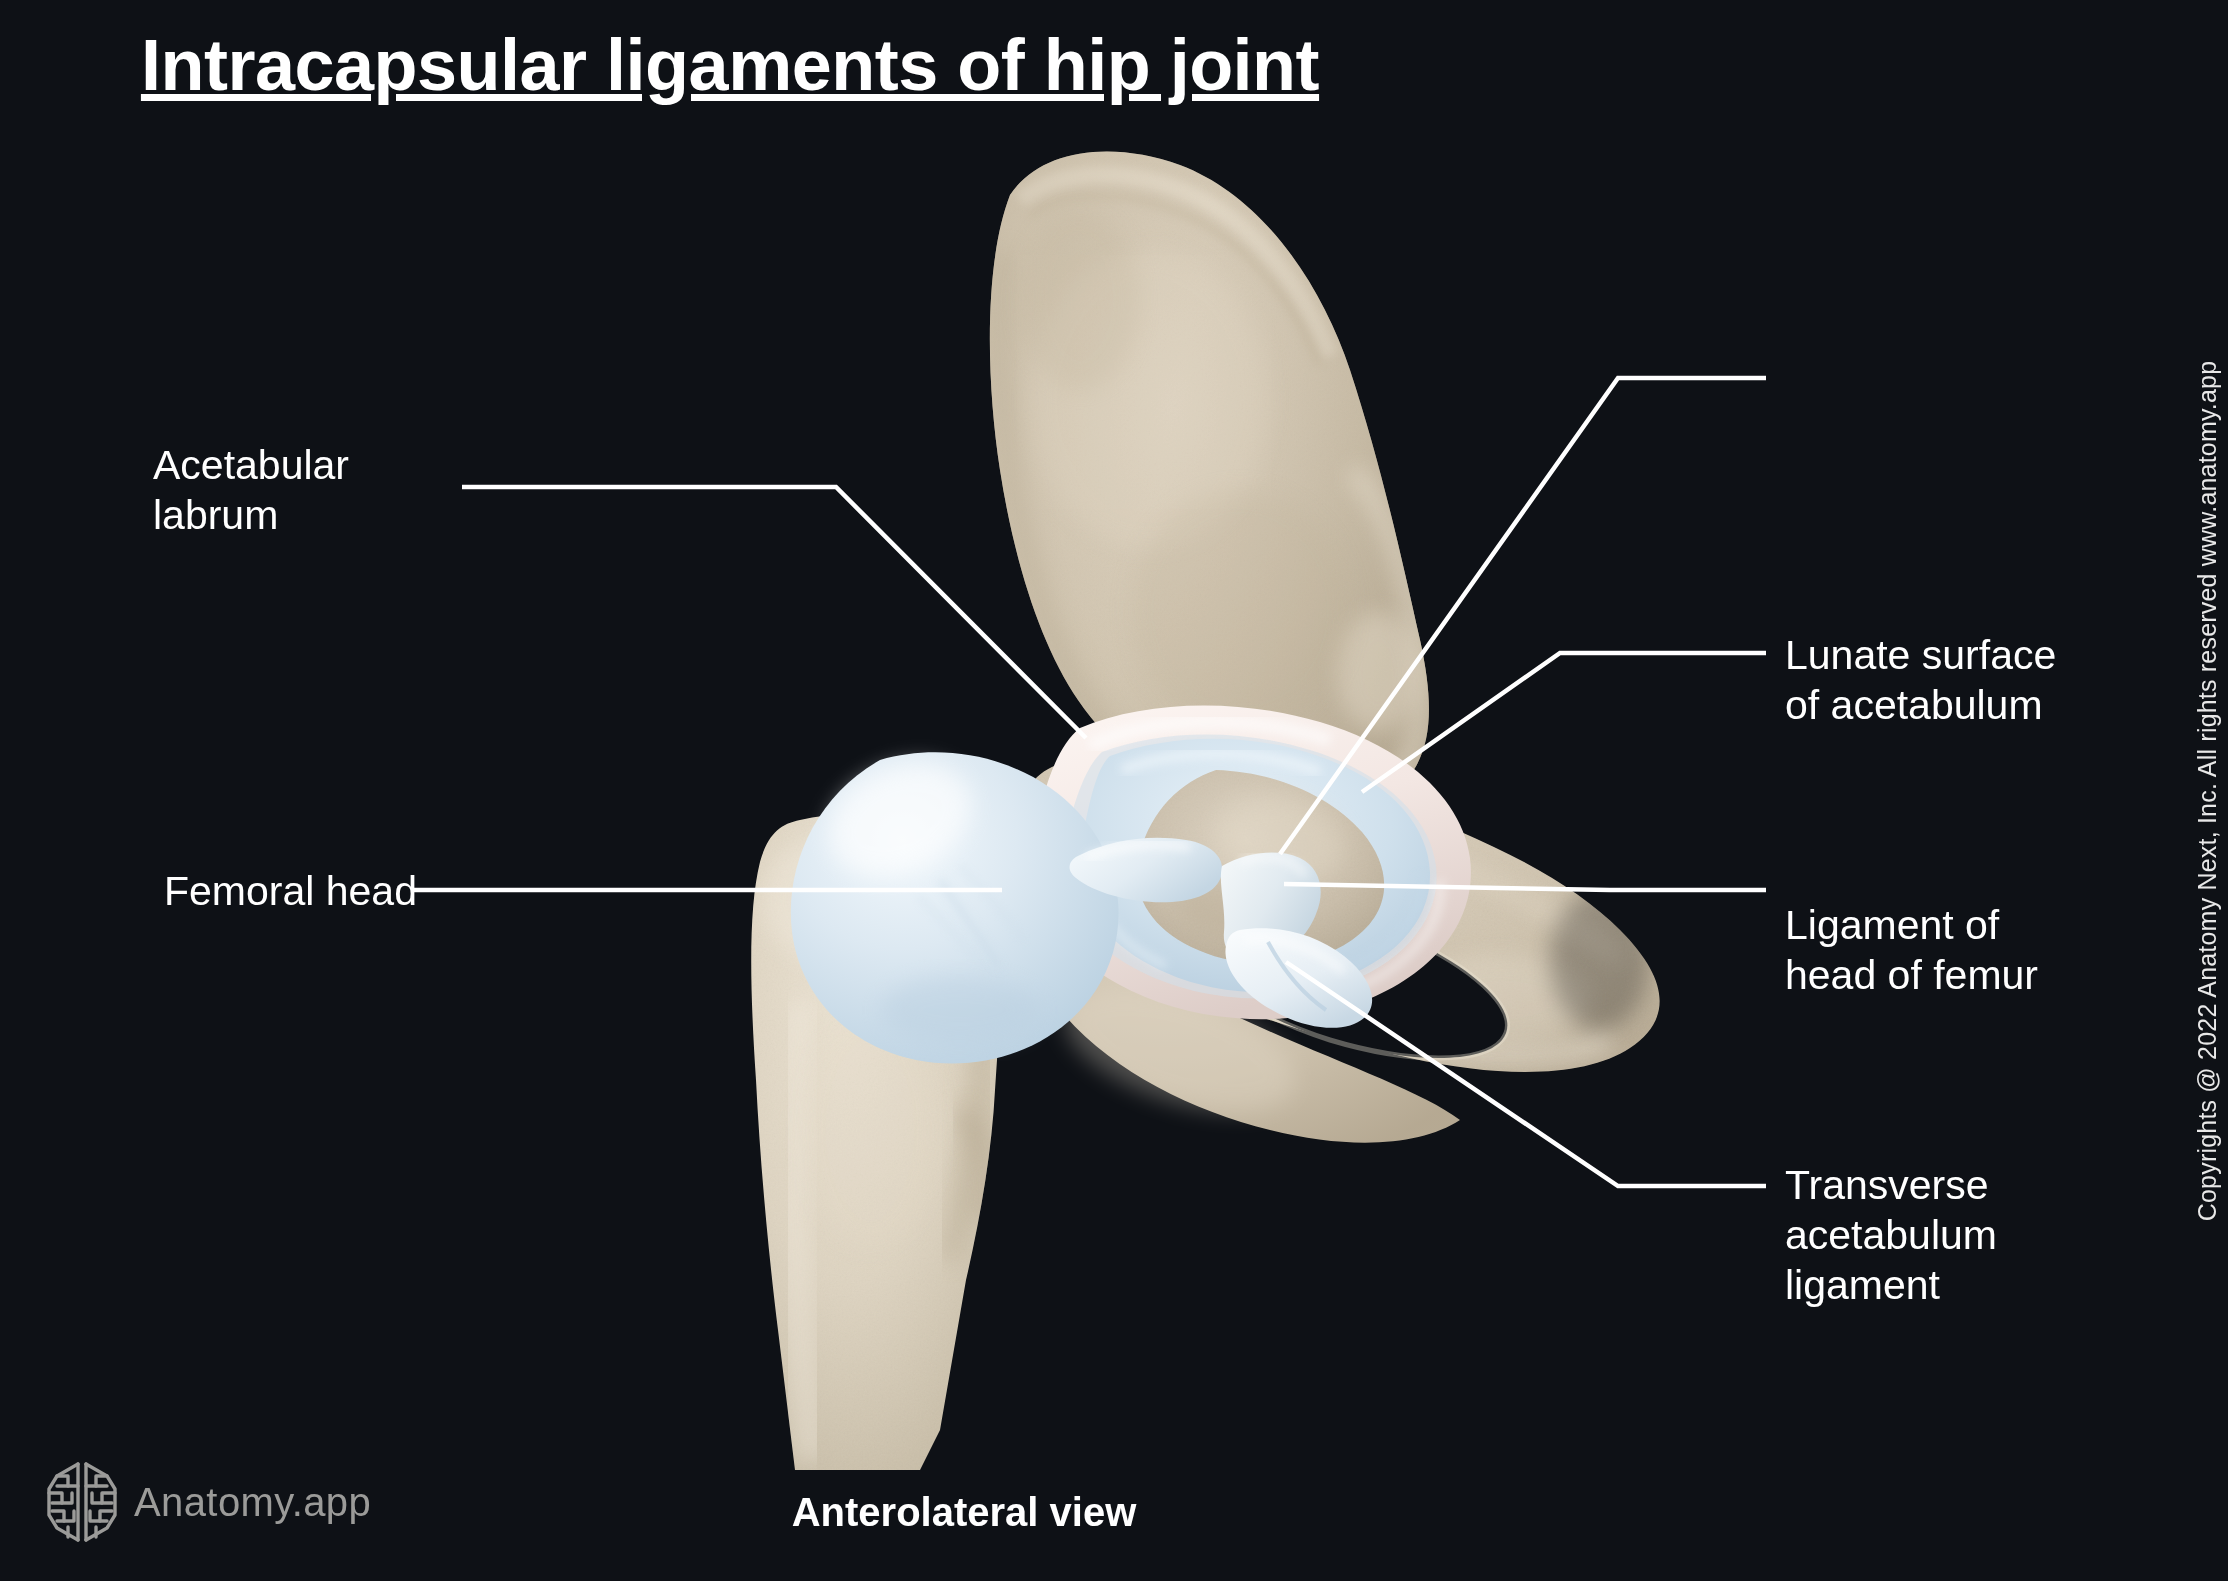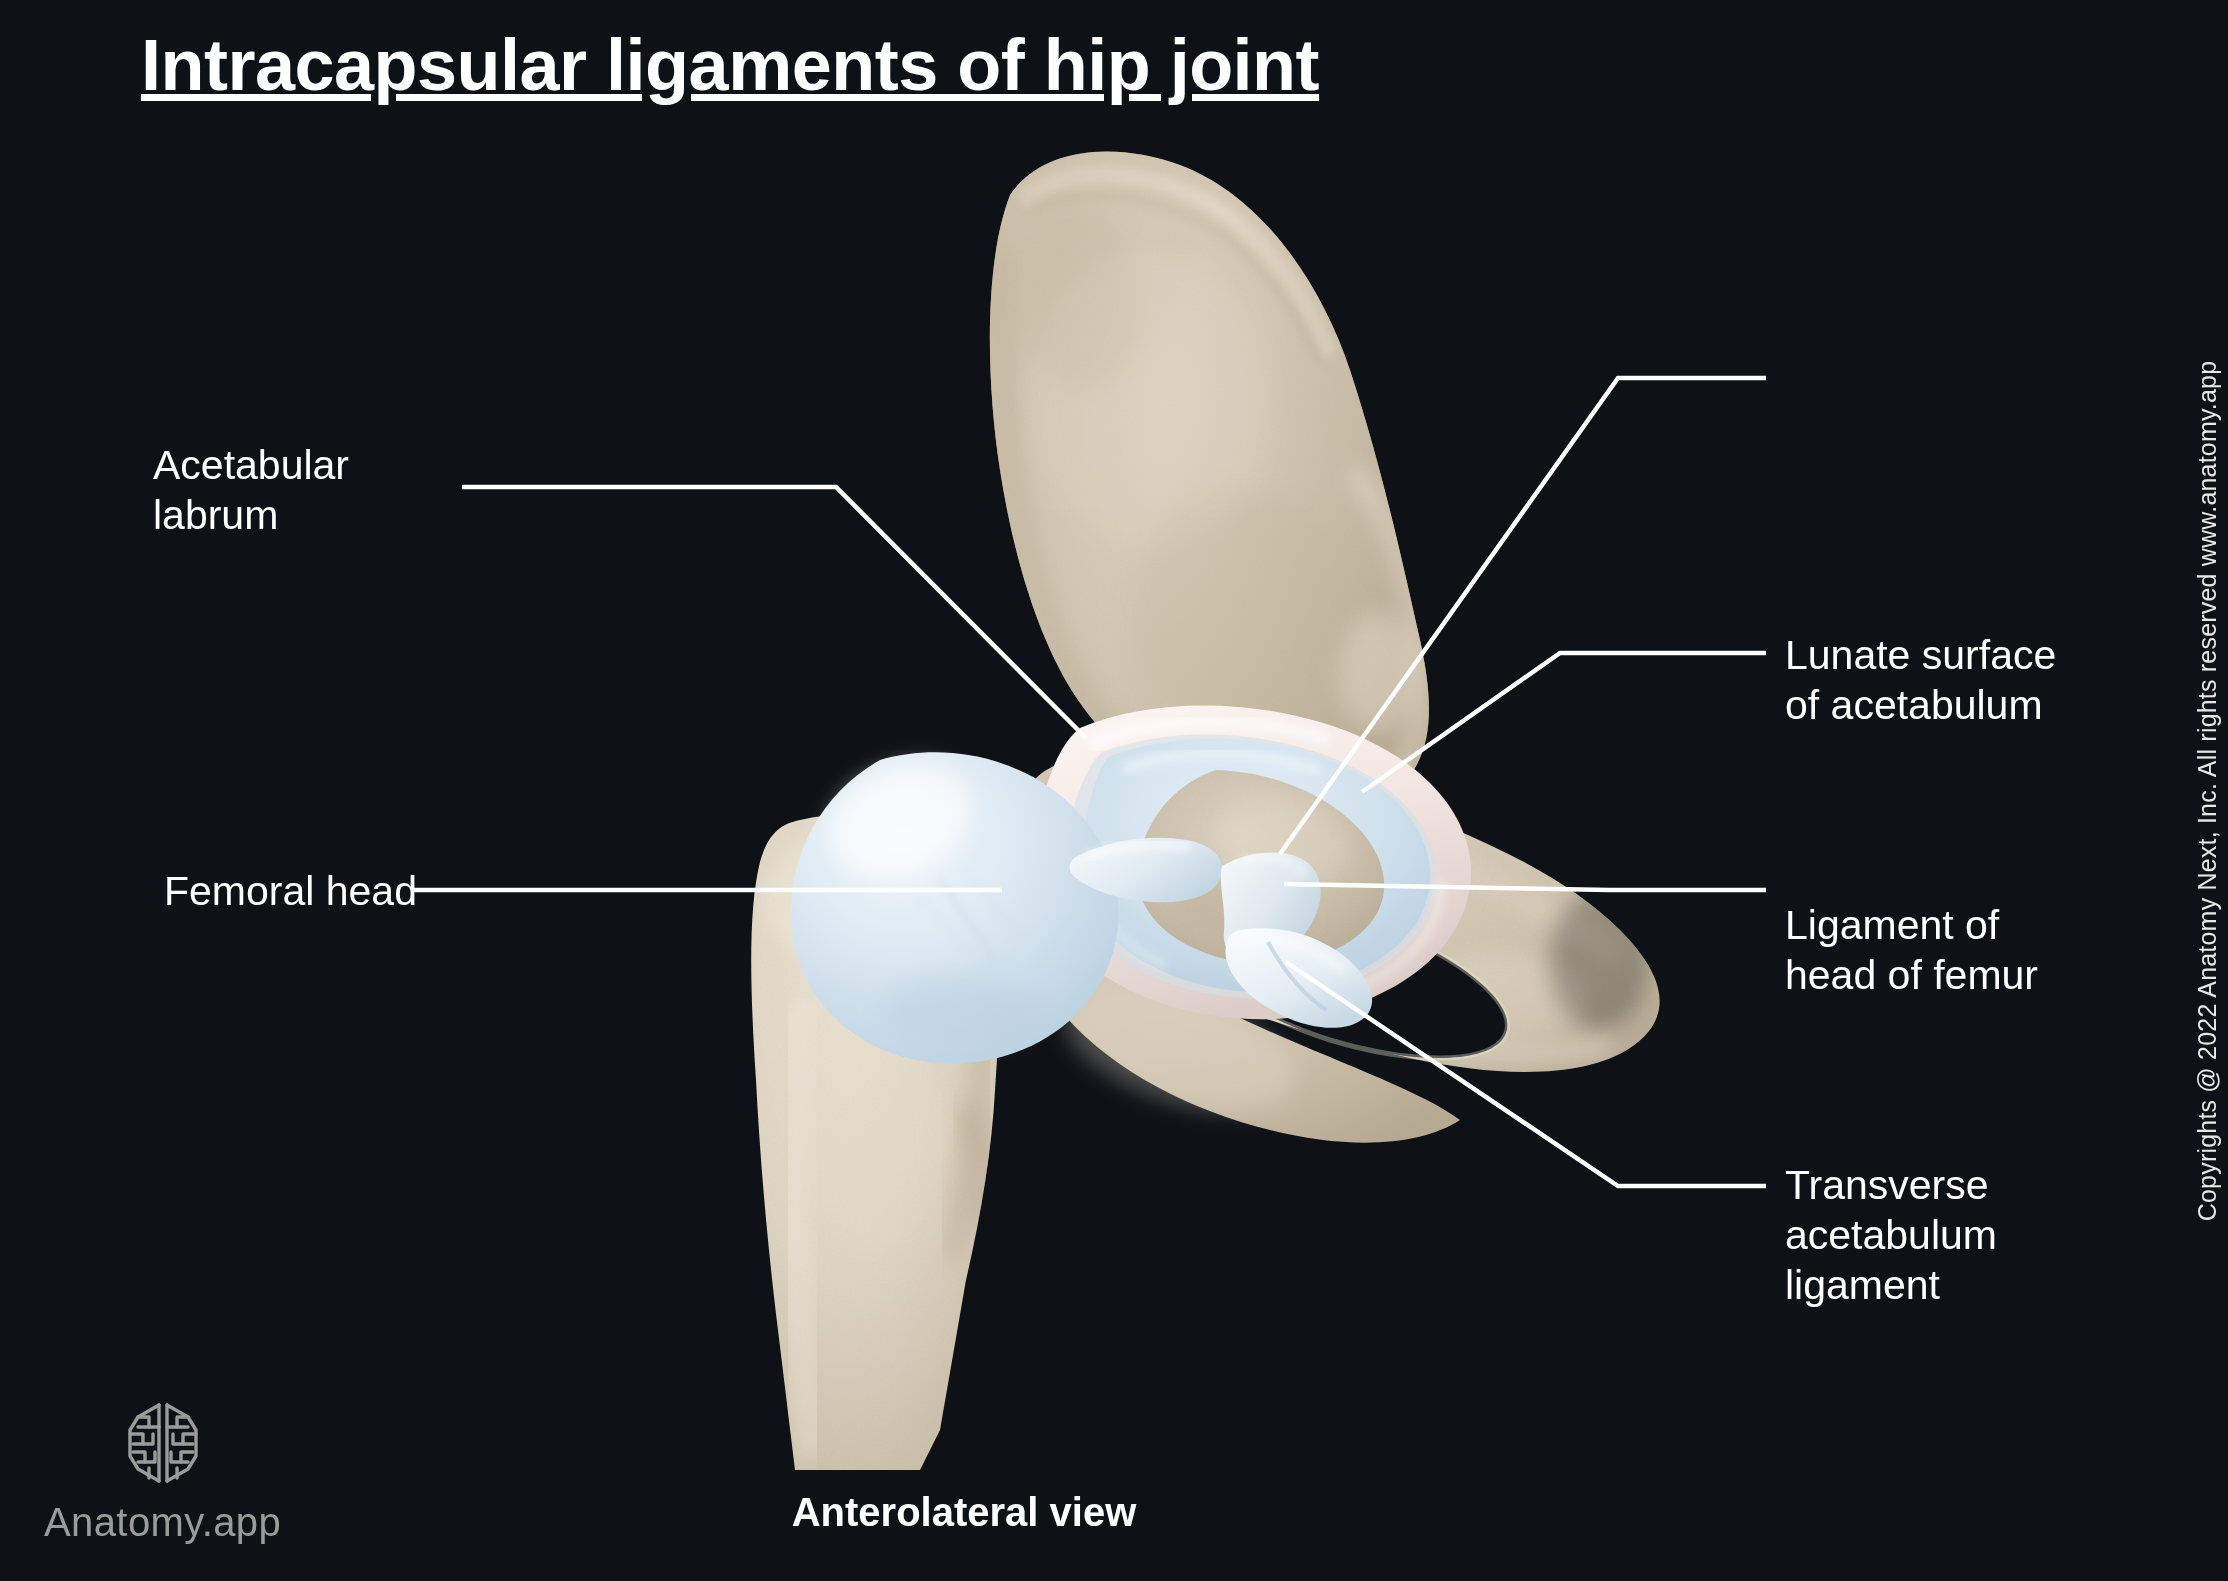--- a/index.html
+++ b/index.html
@@ -82,21 +82,20 @@
   }
 
   
   .brand {
     position: absolute;
     left: 44px;
     bottom: 36px;
     display: flex;
     align-items: center;
     gap: 14px;
-    flex-direction: column;
   }
   .brand-name {
     color: #9b9b99;
     font-size: 40px;
     font-weight: 400;
     letter-spacing: 0.4px;
   }
 
   
   #art {

